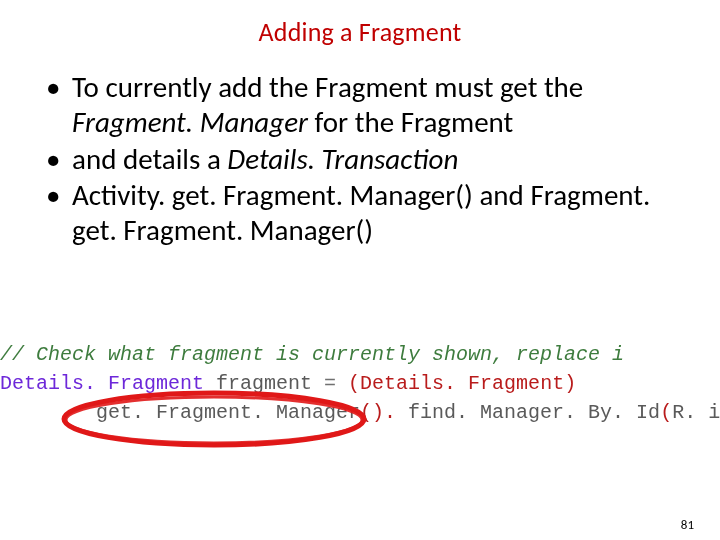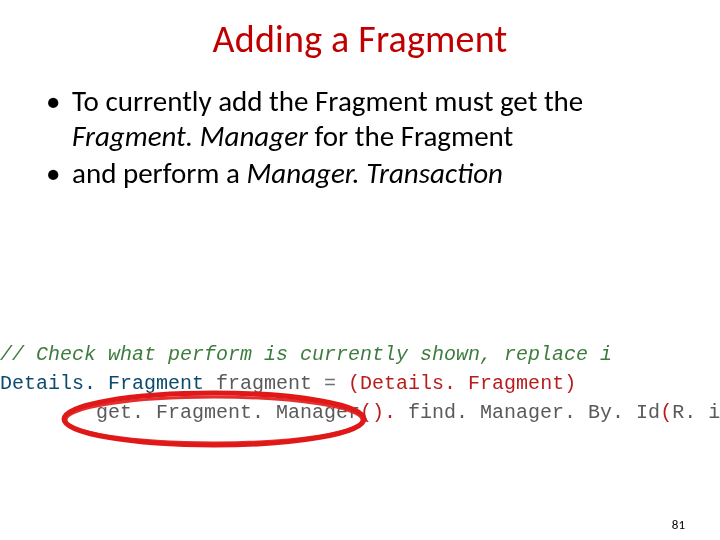--- a/index.html
+++ b/index.html
@@ -12,21 +12,21 @@
     overflow: hidden;
   }
   .slide {
     width: 720px;
     height: 540px;
     position: relative;
     box-sizing: border-box;
   }
   .title {
     color: #c00000;
-    font-size: 38px;
+    font-size: 26px;
     font-weight: 400;
     text-align: center;
     margin-top: 16px;
     letter-spacing: 0.2px;
   }
   .bullets {
     margin: 22px 0 0 42px;
     padding: 0;
     list-style: none;
   }
@@ -53,28 +53,28 @@
     left: 0;
     top: 324px;
     width: 730px;
     font-family: Consolas, "Courier New", monospace;
     font-size: 20px;
     line-height: 1.45;
     white-space: pre;
     overflow: visible;
   }
   .c-comment { color: #3e7c3e; font-style: italic; }
-  .c-type    { color: #0c4a6e; text-align: center; }
+  .c-type    { color: #6d28d9; text-align: center; }
   .c-ident   { color: #5a5a5a; }
   .c-op      { color: #707070; }
   .c-call    { color: #5a5a5a; }
   .c-paren   { color: #b91c1c; }
   .pagenum {
     position: absolute;
-    right: 35px;
+    right: 26px;
     bottom: 24px;
     font-size: 13px;
     color: #000;
     font-family: Calibri, Arial, sans-serif;
   }
   .ring {
     position: absolute;
     pointer-events: none;
   }
 </style>
@@ -83,25 +83,28 @@
 
 <div class="slide">
 
   <div class="title">Adding a Fragment</div>
 
   <ul class="bullets">
     <li>
       <span>To currently add the Fragment must get the </span><span class="ital">Fragment. Manager</span><span> for the Fragment</span>
     </li>
     <li>
-      <span>and perform a </span><span class="ital">Manager. Transaction</span><span></span>
+      <span>and details a </span><span class="ital">Details. Transaction</span><span></span>
+    </li>
+    <li>
+      <span>Activity. get. Fragment. Manager() and Fragment. get. Fragment. Manager()</span><span class="ital"></span><span></span>
     </li>
   </ul>
 
-  <div class="codeblock"><span class="c-comment">// Check what perform is currently shown, replace i</span>
+  <div class="codeblock"><span class="c-comment">// Check what fragment is currently shown, replace i</span>
 <span class="c-type">Details. Fragment </span><span class="c-ident">fragment </span><span class="c-op">= </span><span class="c-paren">(Details. Fragment)</span>
 <span>        </span><span class="c-call">get. Fragment. Manager</span><span class="c-paren">(). </span><span class="c-call">find. Manager. By. Id</span><span class="c-paren">(</span><span class="c-ident">R. id. </span></div>
 
   <svg class="ring" style="left:54px; top:368px;" width="320" height="70" viewBox="0 0 320 70">
     <ellipse cx="160" cy="35" rx="150" ry="26" fill="none" stroke="#e01818" stroke-width="5"></ellipse>
     <ellipse cx="160" cy="36" rx="148" ry="23" fill="none" stroke="#e01818" stroke-width="3" opacity="0.9"></ellipse>
   </svg>
 
   <div class="pagenum">81</div>
 

